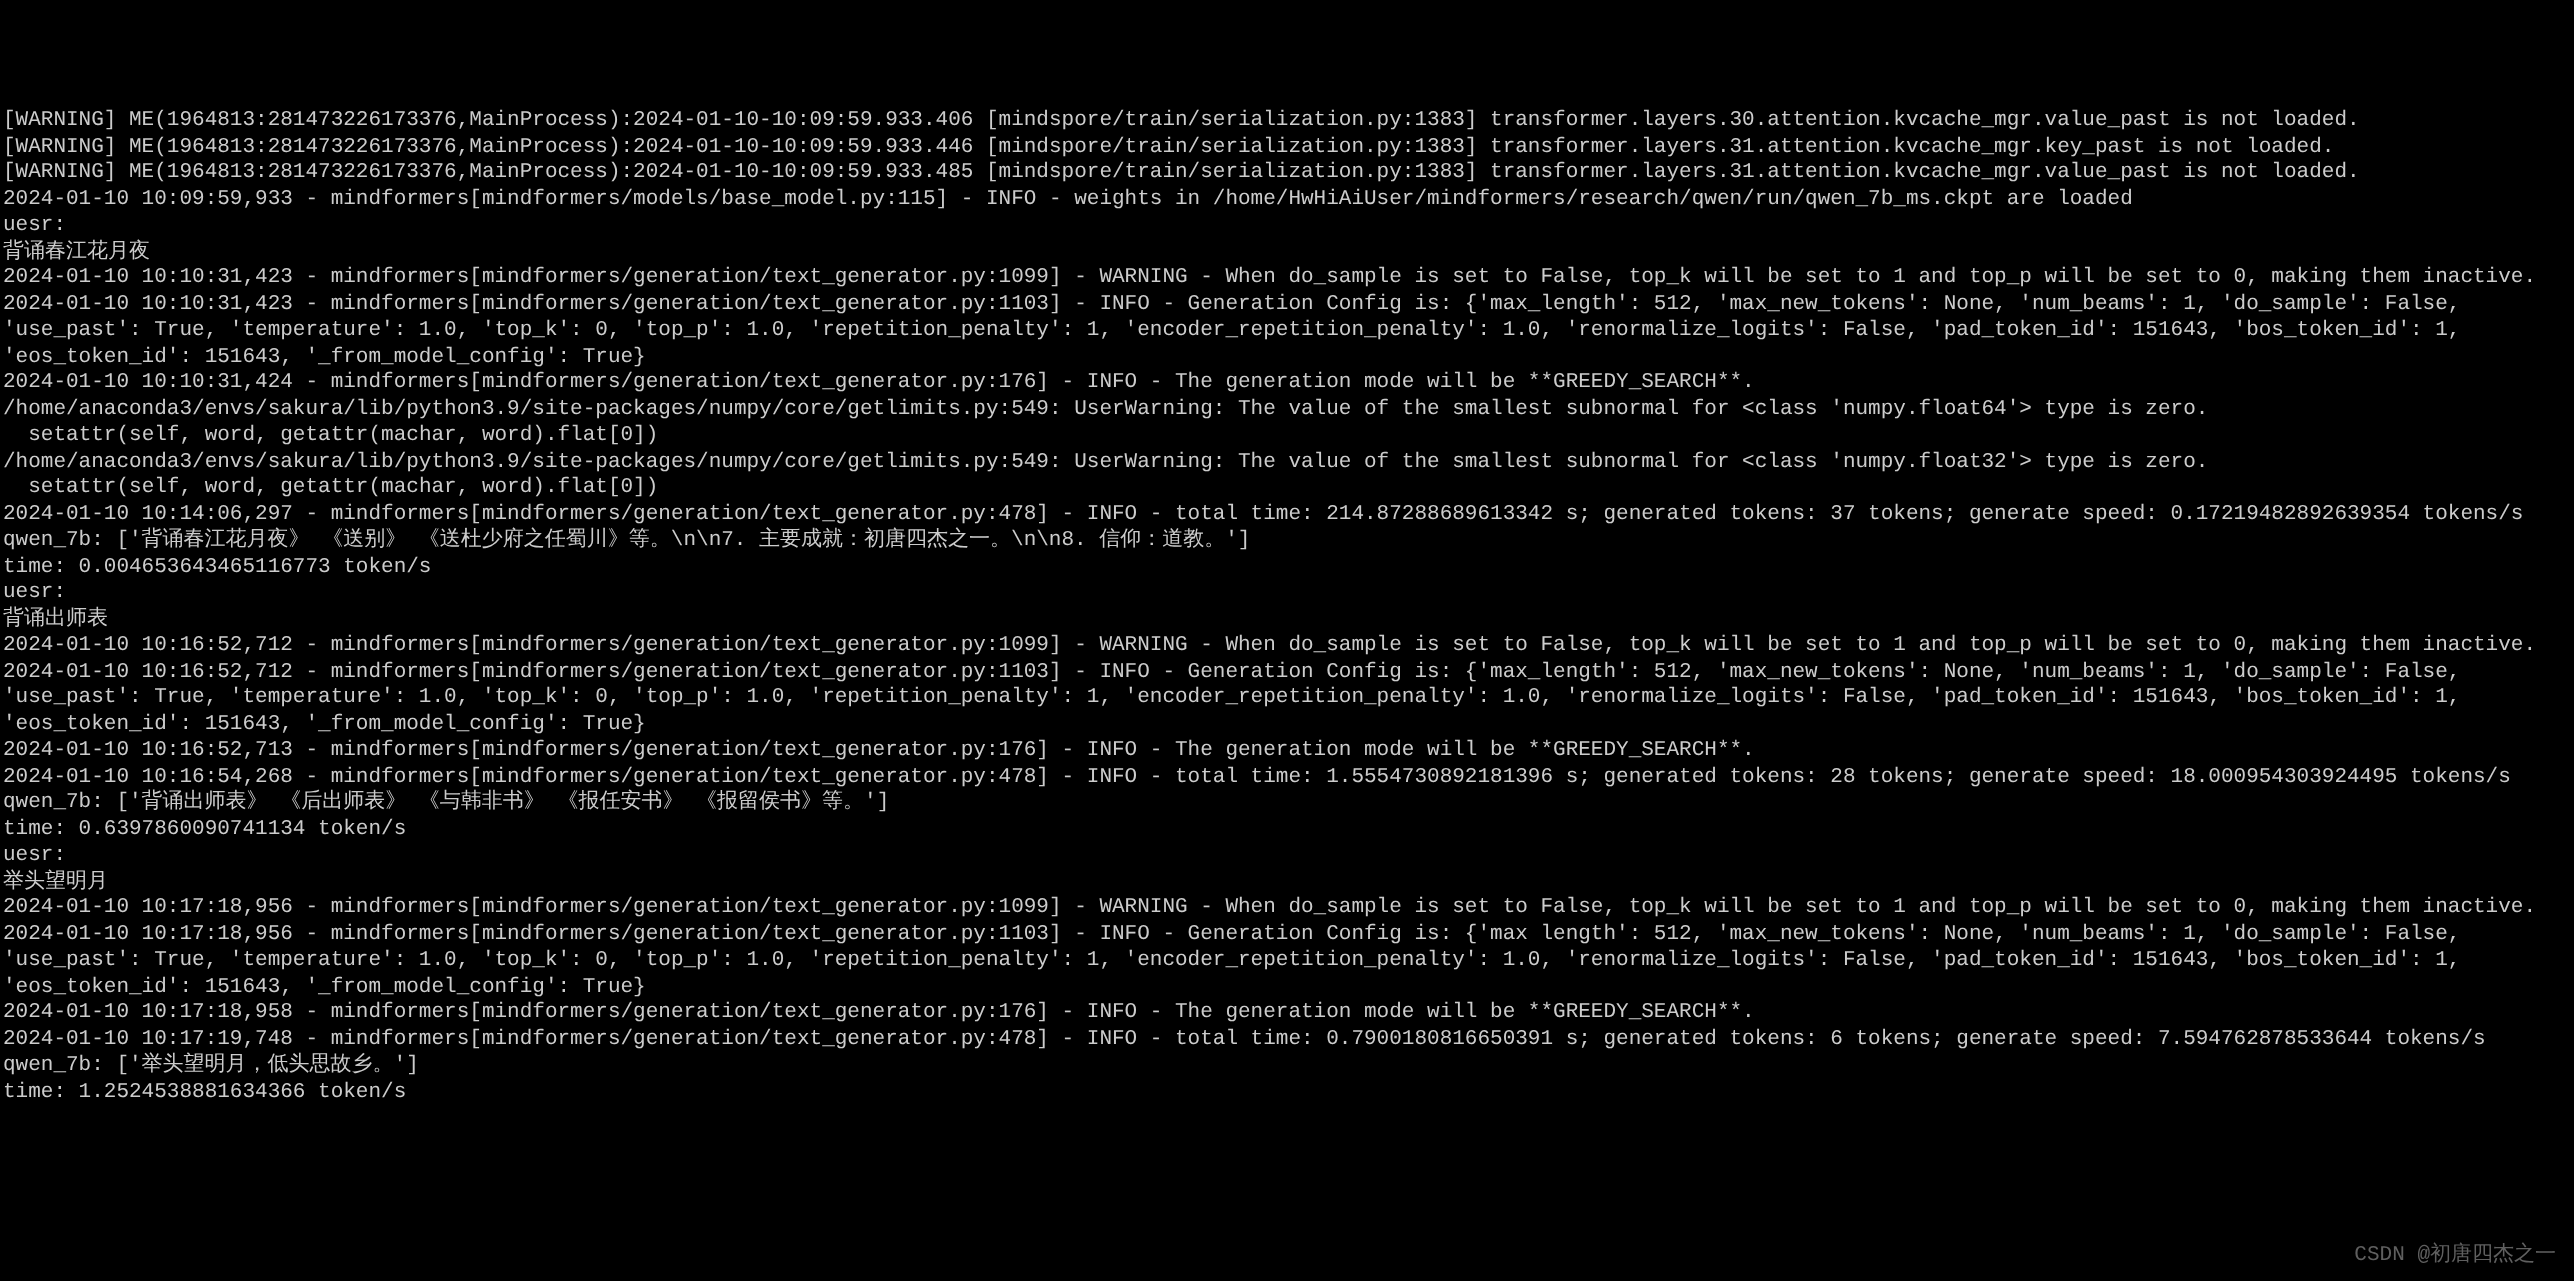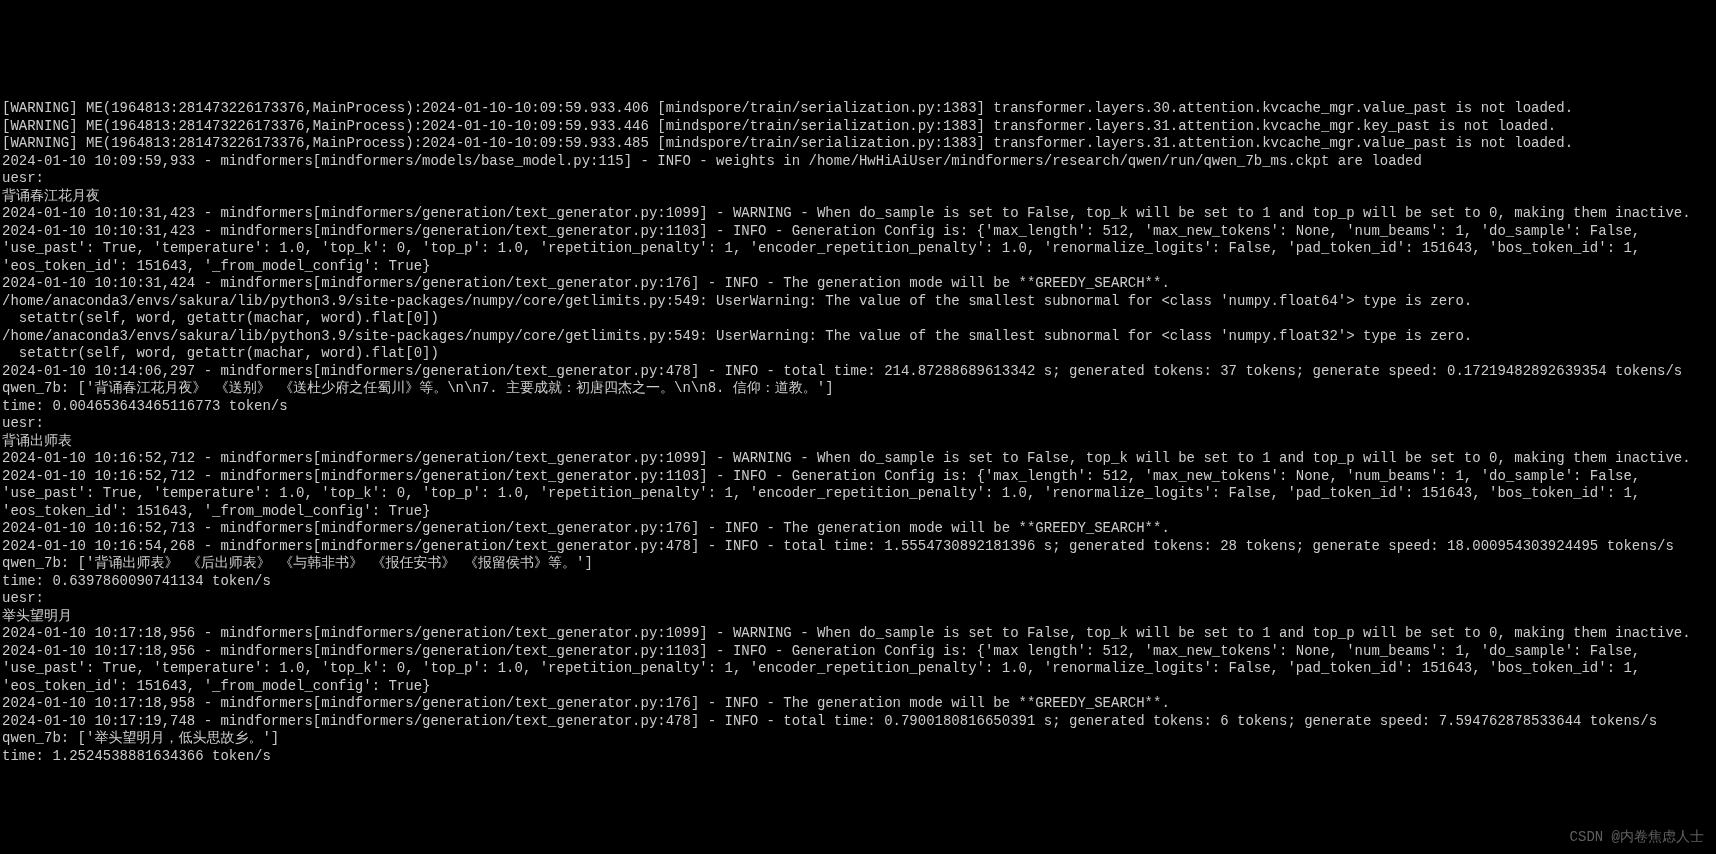--- a/index.html
+++ b/index.html
@@ -17,33 +17,32 @@
       overflow-x: auto;
       white-space: pre-wrap;
       word-wrap: break-word;
       width: 1716px;
       height: 854px;
       position: relative;
     }
     .terminal-output {
       white-space: pre-wrap;
       word-wrap: break-word;
-      margin-top: 28px;
     }
     .watermark {
       position: absolute;
       bottom: 8px;
       right: 12px;
       color: #888888;
       font-size: 14px;
       opacity: 0.7;
     }
   </style>
 </head>
 <body>
 
 
 
 <div class="terminal-output" id="terminal-container"><div>[WARNING] ME(1964813:281473226173376,MainProcess):2024-01-10-10:09:59.933.406 [mindspore/train/serialization.py:1383] transformer.layers.30.attention.kvcache_mgr.value_past is not loaded.</div><div>[WARNING] ME(1964813:281473226173376,MainProcess):2024-01-10-10:09:59.933.446 [mindspore/train/serialization.py:1383] transformer.layers.31.attention.kvcache_mgr.key_past is not loaded.</div><div>[WARNING] ME(1964813:281473226173376,MainProcess):2024-01-10-10:09:59.933.485 [mindspore/train/serialization.py:1383] transformer.layers.31.attention.kvcache_mgr.value_past is not loaded.</div><div>2024-01-10 10:09:59,933 - mindformers[mindformers/models/base_model.py:115] - INFO - weights in /home/HwHiAiUser/mindformers/research/qwen/run/qwen_7b_ms.ckpt are loaded</div><div>uesr:</div><div>背诵春江花月夜</div><div>2024-01-10 10:10:31,423 - mindformers[mindformers/generation/text_generator.py:1099] - WARNING - When do_sample is set to False, top_k will be set to 1 and top_p will be set to 0, making them inactive.</div><div>2024-01-10 10:10:31,423 - mindformers[mindformers/generation/text_generator.py:1103] - INFO - Generation Config is: {'max_length': 512, 'max_new_tokens': None, 'num_beams': 1, 'do_sample': False, 'use_past': True, 'temperature': 1.0, 'top_k': 0, 'top_p': 1.0, 'repetition_penalty': 1, 'encoder_repetition_penalty': 1.0, 'renormalize_logits': False, 'pad_token_id': 151643, 'bos_token_id': 1, 'eos_token_id': 151643, '_from_model_config': True}</div><div>2024-01-10 10:10:31,424 - mindformers[mindformers/generation/text_generator.py:176] - INFO - The generation mode will be **GREEDY_SEARCH**.</div><div>/home/anaconda3/envs/sakura/lib/python3.9/site-packages/numpy/core/getlimits.py:549: UserWarning: The value of the smallest subnormal for &lt;class 'numpy.float64'&gt; type is zero.</div><div>  setattr(self, word, getattr(machar, word).flat[0])</div><div>/home/anaconda3/envs/sakura/lib/python3.9/site-packages/numpy/core/getlimits.py:549: UserWarning: The value of the smallest subnormal for &lt;class 'numpy.float32'&gt; type is zero.</div><div>  setattr(self, word, getattr(machar, word).flat[0])</div><div>2024-01-10 10:14:06,297 - mindformers[mindformers/generation/text_generator.py:478] - INFO - total time: 214.87288689613342 s; generated tokens: 37 tokens; generate speed: 0.17219482892639354 tokens/s</div><div>qwen_7b: ['背诵春江花月夜》 《送别》 《送杜少府之任蜀川》等。\n\n7. 主要成就：初唐四杰之一。\n\n8. 信仰：道教。']</div><div>time: 0.004653643465116773 token/s</div><div>uesr:</div><div>背诵出师表</div><div>2024-01-10 10:16:52,712 - mindformers[mindformers/generation/text_generator.py:1099] - WARNING - When do_sample is set to False, top_k will be set to 1 and top_p will be set to 0, making them inactive.</div><div>2024-01-10 10:16:52,712 - mindformers[mindformers/generation/text_generator.py:1103] - INFO - Generation Config is: {'max_length': 512, 'max_new_tokens': None, 'num_beams': 1, 'do_sample': False, 'use_past': True, 'temperature': 1.0, 'top_k': 0, 'top_p': 1.0, 'repetition_penalty': 1, 'encoder_repetition_penalty': 1.0, 'renormalize_logits': False, 'pad_token_id': 151643, 'bos_token_id': 1, 'eos_token_id': 151643, '_from_model_config': True}</div><div>2024-01-10 10:16:52,713 - mindformers[mindformers/generation/text_generator.py:176] - INFO - The generation mode will be **GREEDY_SEARCH**.</div><div>2024-01-10 10:16:54,268 - mindformers[mindformers/generation/text_generator.py:478] - INFO - total time: 1.5554730892181396 s; generated tokens: 28 tokens; generate speed: 18.000954303924495 tokens/s</div><div>qwen_7b: ['背诵出师表》 《后出师表》 《与韩非书》 《报任安书》 《报留侯书》等。']</div><div>time: 0.6397860090741134 token/s</div><div>uesr:</div><div>举头望明月</div><div>2024-01-10 10:17:18,956 - mindformers[mindformers/generation/text_generator.py:1099] - WARNING - When do_sample is set to False, top_k will be set to 1 and top_p will be set to 0, making them inactive.</div><div>2024-01-10 10:17:18,956 - mindformers[mindformers/generation/text_generator.py:1103] - INFO - Generation Config is: {'max length': 512, 'max_new_tokens': None, 'num_beams': 1, 'do_sample': False, 'use_past': True, 'temperature': 1.0, 'top_k': 0, 'top_p': 1.0, 'repetition_penalty': 1, 'encoder_repetition_penalty': 1.0, 'renormalize_logits': False, 'pad_token_id': 151643, 'bos_token_id': 1, 'eos_token_id': 151643, '_from_model_config': True}</div><div>2024-01-10 10:17:18,958 - mindformers[mindformers/generation/text_generator.py:176] - INFO - The generation mode will be **GREEDY_SEARCH**.</div><div>2024-01-10 10:17:19,748 - mindformers[mindformers/generation/text_generator.py:478] - INFO - total time: 0.7900180816650391 s; generated tokens: 6 tokens; generate speed: 7.594762878533644 tokens/s</div><div>qwen_7b: ['举头望明月，低头思故乡。']</div><div>time: 1.2524538881634366 token/s</div></div>
-<div class="watermark">CSDN @内卷焦虑人士</div>
+<div class="watermark">CSDN @初唐四杰之一</div>
 
 
 
 
 </body></html>

